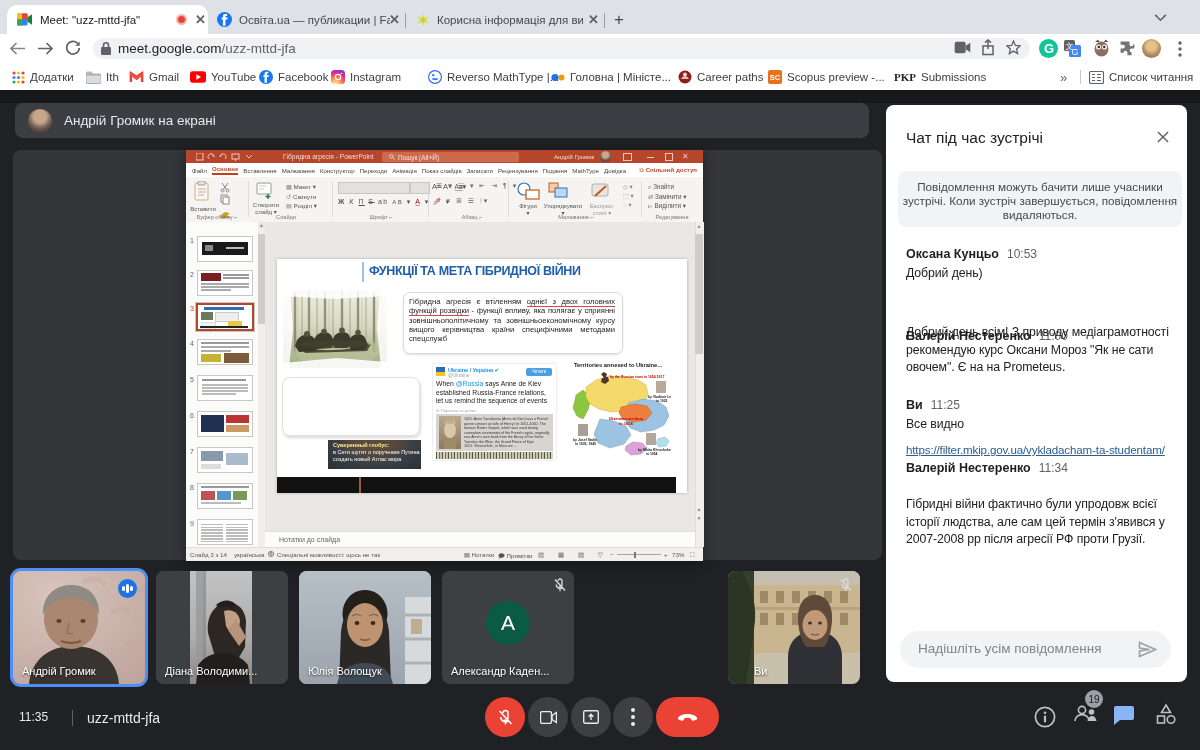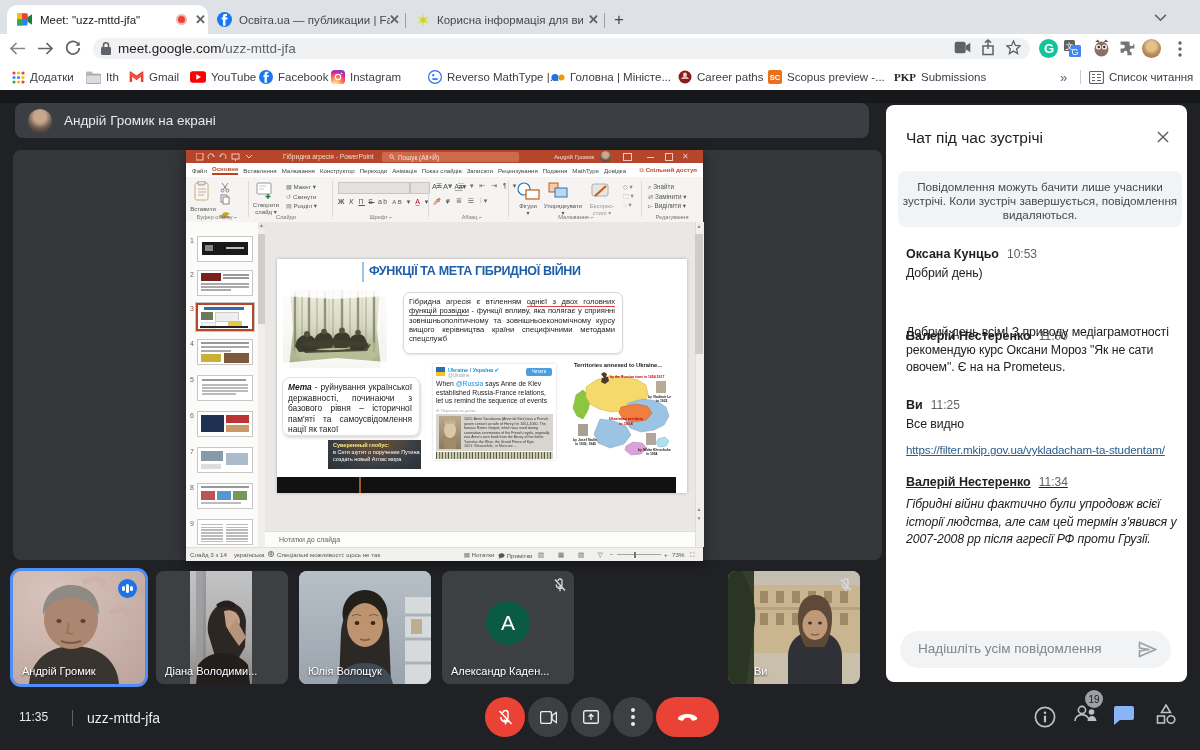--- a/index.html
+++ b/index.html
@@ -479,21 +479,20 @@
                 <path d="M0 0h7l3 39-4 39H0z" opacity=".85"></path>
                 <path d="M104 0h-7l-3 39 4 39h6z" opacity=".85"></path>
                 <path d="M0 78h104v-6l-50-4-54 5z" opacity=".9"></path>
               </g>
           </svg>
 
           <div class="abs" style="left:126px;top:33px;width:218px;height:60px;border:1px solid #d9d9d9;border-radius:7px;box-shadow:0 1px 2px rgba(0,0,0,.12);"></div>
           <div class="abs" style="left:132px;top:38px;width:206px;font-size:7.6px;line-height:9.3px;color:#222;text-align:justify;">Гібридна агресія є втіленням <span style="border-bottom:1px solid #d44;">однієї з двох головних</span> <span style="border-bottom:1px solid #d44;">функцій розвідки</span> - функції впливу, яка полягає у сприянні зовнішньополітичному та зовнішньоекономічному курсу вищого керівництва країни специфічними методами спецслужб</div>
 
           <div class="abs" style="left:5px;top:118px;width:136px;height:57px;border:1px solid #e0e0e0;border-radius:8px;box-shadow:1px 2px 3px rgba(0,0,0,.15);"></div>
-          <div class="abs" style="left:11px;top:123px;width:124px;font-size:8.4px;line-height:10.5px;color:#1a1a1a;text-align:justify;"><b><i>Мета</i></b> - руйнування української державності, починаючи з базового рівня – історичної пам'яті та самоусвідомлення нації як такої</div>
 
           <div class="abs" style="left:51px;top:181px;width:93px;height:29px;background:radial-gradient(ellipse at 50% 0%,#5a4a3a 0 30%,#3a3f46 60%,#2c3138 100%);"></div>
           <div class="abs" style="left:56px;top:183px;font-size:5.5px;line-height:7px;color:#f5e9a0;"><span style="color:#ffec8a;font-weight:bold;">Суверенный глобус:</span><br><span style="color:#fff;">в Сети шутят о поручении Путина</span><br><span style="color:#fff;">создать новый Атлас мира</span></div>
 
           <div class="abs" style="left:156px;top:105px;width:123px;height:96px;background:#fff;box-shadow:0 0 2px rgba(0,0,0,.2);">
             <div style="position:absolute;left:3px;top:3px;width:9px;height:9px;background:linear-gradient(#2b6cb8 55%,#f5c518 55%);"></div>
             <div style="position:absolute;left:15px;top:3px;font-size:5.5px;color:#1b95e0;font-weight:bold;">Ukraine / Україна <span style="color:#1b95e0;">✔</span></div>
             <div style="position:absolute;left:15px;top:9px;font-size:4.8px;color:#9aa;">@Ukraine</div>
             <div style="position:absolute;right:4px;top:4px;width:26px;height:8px;background:#4a9fe0;border-radius:2px;color:#fff;font-size:4.5px;text-align:center;line-height:8px;">Читати</div>
             <div style="position:absolute;left:3px;top:16px;width:117px;font-size:6.8px;line-height:8.6px;color:#222;">When <span style="color:#1b95e0;">@Russia</span> says Anne de Kiev established Russia-France relations, let us remind the sequence of events</div>
@@ -737,22 +736,22 @@
           <path d="M1 1l11 11M12 1L1 12" stroke="#5f6368" stroke-width="1.6"></path>
         </svg>
       <div class="abs" style="left:12px;top:66px;width:284px;height:56px;background:#f1f3f4;border-radius:8px;color:#464a4d;font-size:11.7px;line-height:14.2px;text-align:center;padding-top:9px;box-sizing:border-box;">Повідомлення можуть бачити лише учасники<br>зустрічі. Коли зустріч завершується, повідомлення<br>видаляються.</div>
       <div class="abs msg" style="left:20px;top:142px;"><b>Оксана Кунцьо</b><span class="mtime">10:53</span></div>
       <div class="abs mtxt" style="left:20px;top:160px;">Добрий день)</div>
       <div class="abs msg" style="left:20px;top:190px;margin-top:34px;"><b>Валерій Нестеренко</b><span class="mtime">11:00</span></div>
       <div class="abs mtxt" style="left:20px;top:219px;">Добрий день всім! З приводу медіаграмотності<br>рекомендую курс Оксани Мороз "Як не сати<br>овочем". Є на на Prometeus.</div>
       <div class="abs msg" style="left:20px;top:293px;"><b>Ви</b><span class="mtime">11:25</span></div>
       <div class="abs mtxt" style="left:20px;top:311px;">Все видно</div>
       <div class="abs mtxt" style="left:20px;top:336px;color:#2b5d8c;text-decoration:underline;font-size:11.6px;letter-spacing:-0.15px;white-space:nowrap;">https://filter.mkip.gov.ua/vykladacham-ta-studentam/</div>
-      <div class="abs msg" style="left:20px;top:370px;text-decoration:underline;"><b>Валерій Нестеренко</b><span class="mtime">11:34</span></div>
-      <div class="abs mtxt" style="left:20px;top:391px;font-style:italic;">Гібридні війни фактично були упродовж всієї<br>історії людства, але сам цей термін з'явився у<br>2007-2008 рр після агресії РФ проти Грузії.</div>
+      <div class="abs msg" style="left:20px;top:356px;"><b>Валерій Нестеренко</b><span class="mtime">11:34</span></div>
+      <div class="abs mtxt" style="left:20px;top:391px;">Гібридні війни фактично були упродовж всієї<br>історії людства, але сам цей термін з'явився у<br>2007-2008 рр після агресії РФ проти Грузії.</div>
       <div class="abs" style="left:14px;top:526px;width:271px;height:37px;background:#f1f3f4;border-radius:19px;">
         <span style="position:absolute;left:18px;top:10px;font-size:13.5px;color:#80868b;">Надішліть усім повідомлення</span>
         <svg style="position:absolute;right:14px;top:10px;" width="19" height="17" viewBox="0 0 19 17">
             <path d="M1.5 15.5V10l10-1.5L1.5 7V1.5l16 7z" fill="none" stroke="#9aa0a6" stroke-width="1.6"></path>
           </svg>
       </div>
     </div>
   </div>
 </div>
 

